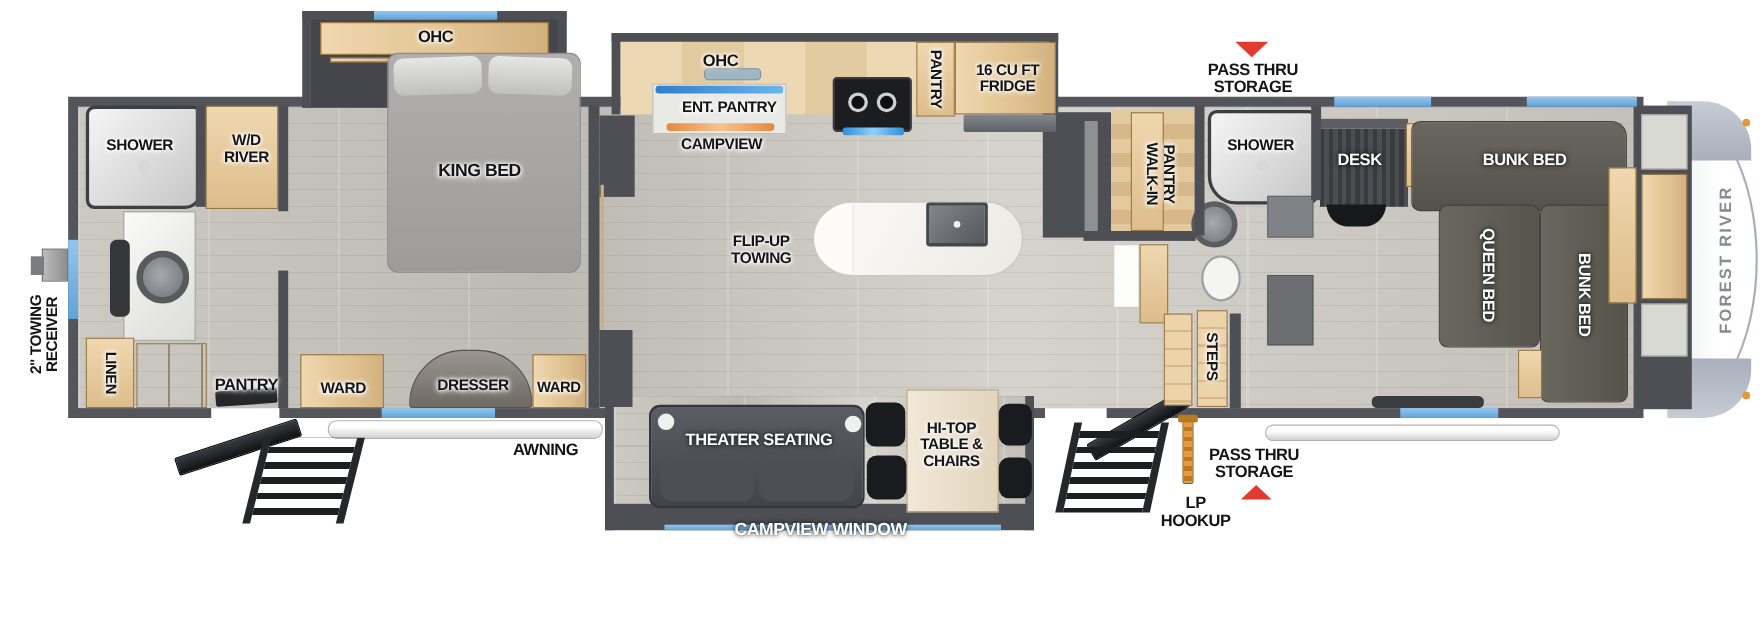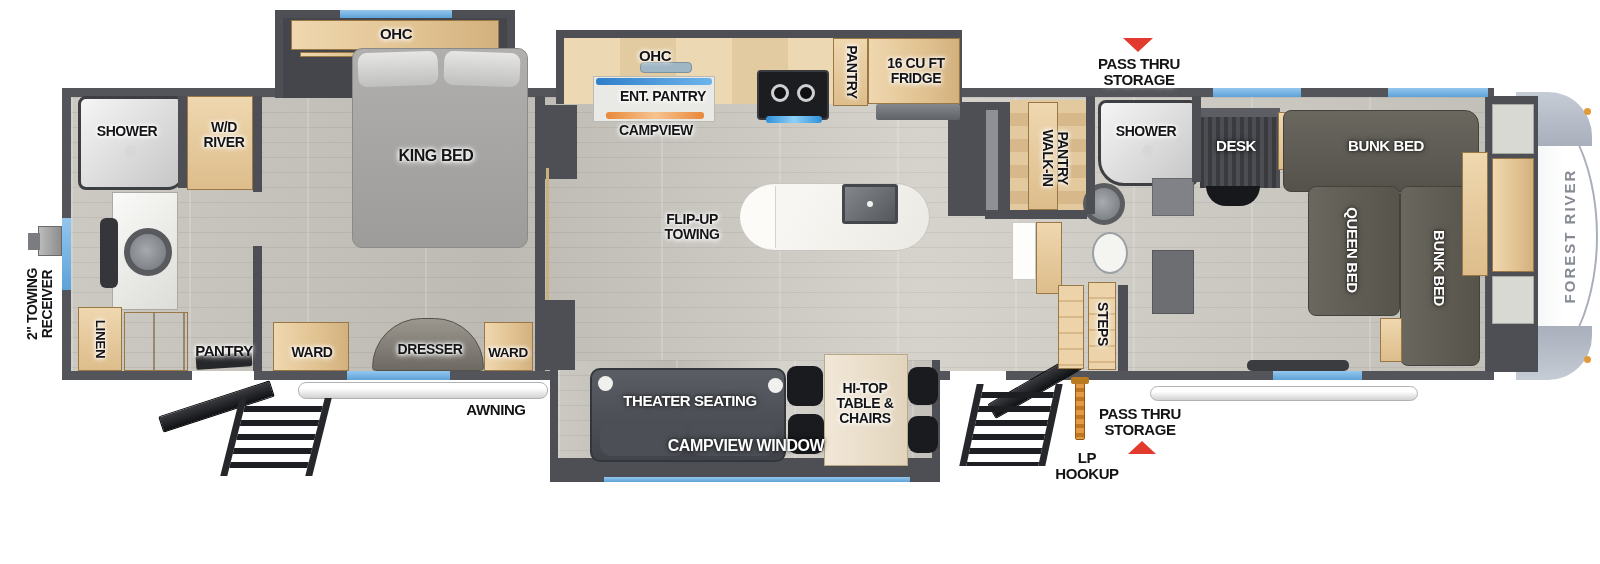--- a/index.html
+++ b/index.html
@@ -192,21 +192,21 @@
   <div class="abs" style="left:768px;top:378px;width:15px;height:15px;border-radius:50%;background:#f0f0ee;z-index:16;"></div>
   <div class="lbl wlbl" style="left:690px;top:401px;">THEATER SEATING</div>
   <div class="abs" style="left:824px;top:354px;width:84px;height:112px;background:linear-gradient(90deg,#f2e8d8,#e2d4bc);border:1px solid #b9a987;z-index:13;"></div>
   <div class="lbl s14" style="left:865px;top:404px;">HI-TOP
 TABLE &amp;
 CHAIRS</div>
   <div class="abs" style="left:787px;top:366px;width:36px;height:40px;background:#1a1b1e;border-radius:9px;z-index:14;"></div>
   <div class="abs" style="left:788px;top:414px;width:36px;height:40px;background:#1a1b1e;border-radius:9px;z-index:14;"></div>
   <div class="abs" style="left:908px;top:367px;width:30px;height:38px;background:#1a1b1e;border-radius:9px;z-index:14;"></div>
   <div class="abs" style="left:908px;top:416px;width:30px;height:37px;background:#1a1b1e;border-radius:9px;z-index:14;"></div>
-  <div class="lbl wlbl s16" style="left:746px;top:446px;">CAMPVIEW WINDOW</div>
+  <div class="lbl wlbl s16" style="left:746px;top:482px;">CAMPVIEW WINDOW</div>
   <div class="bluewin" style="left:604px;top:477px;width:306px;height:5px;"></div>
 
   <div class="whitebar" style="left:298px;top:382px;width:248px;height:15px;"></div>
   <div class="lbl" style="left:496px;top:410px;">AWNING</div>
   <div class="doorleaf" style="left:158px;top:398px;width:115px;height:15px;transform:rotate(-18deg);"></div>
   <div class="ladder" style="left:230px;top:398px;width:78px;height:78px;transform:skewX(-14deg);"></div>
   <div class="doorleaf" style="left:985px;top:378px;width:98px;height:15px;transform:rotate(-30deg);"></div>
   <div class="ladder" style="left:968px;top:384px;width:72px;height:82px;transform:skewX(-12deg);"></div>
   <div class="abs" style="left:950px;top:371px;width:56px;height:9px;background:#fff;z-index:31;"></div>
   <div class="abs" style="left:1075px;top:382px;width:10px;height:58px;background:repeating-linear-gradient(180deg,#e29a45 0 5px,#c07820 5px 9px);border:1px solid #8f5a15;border-radius:2px;z-index:3;"></div>

